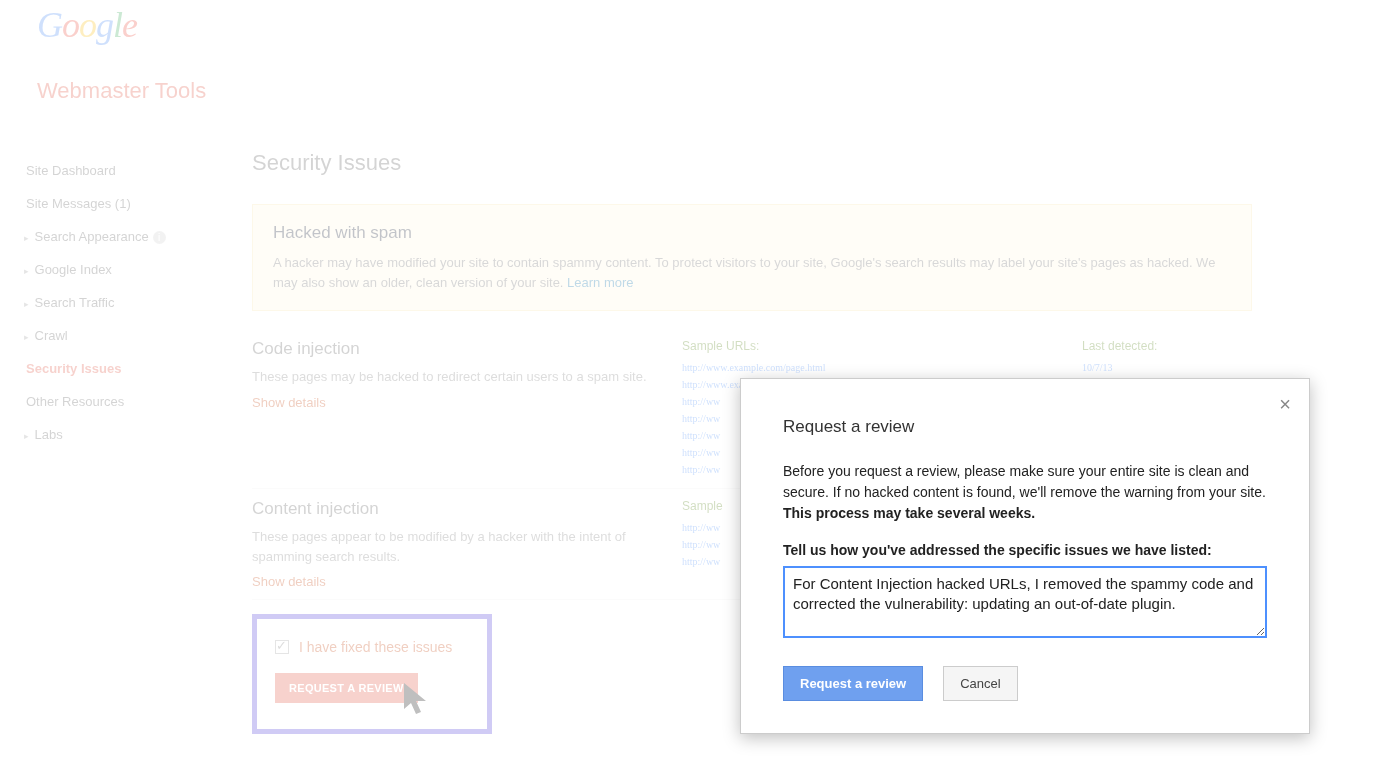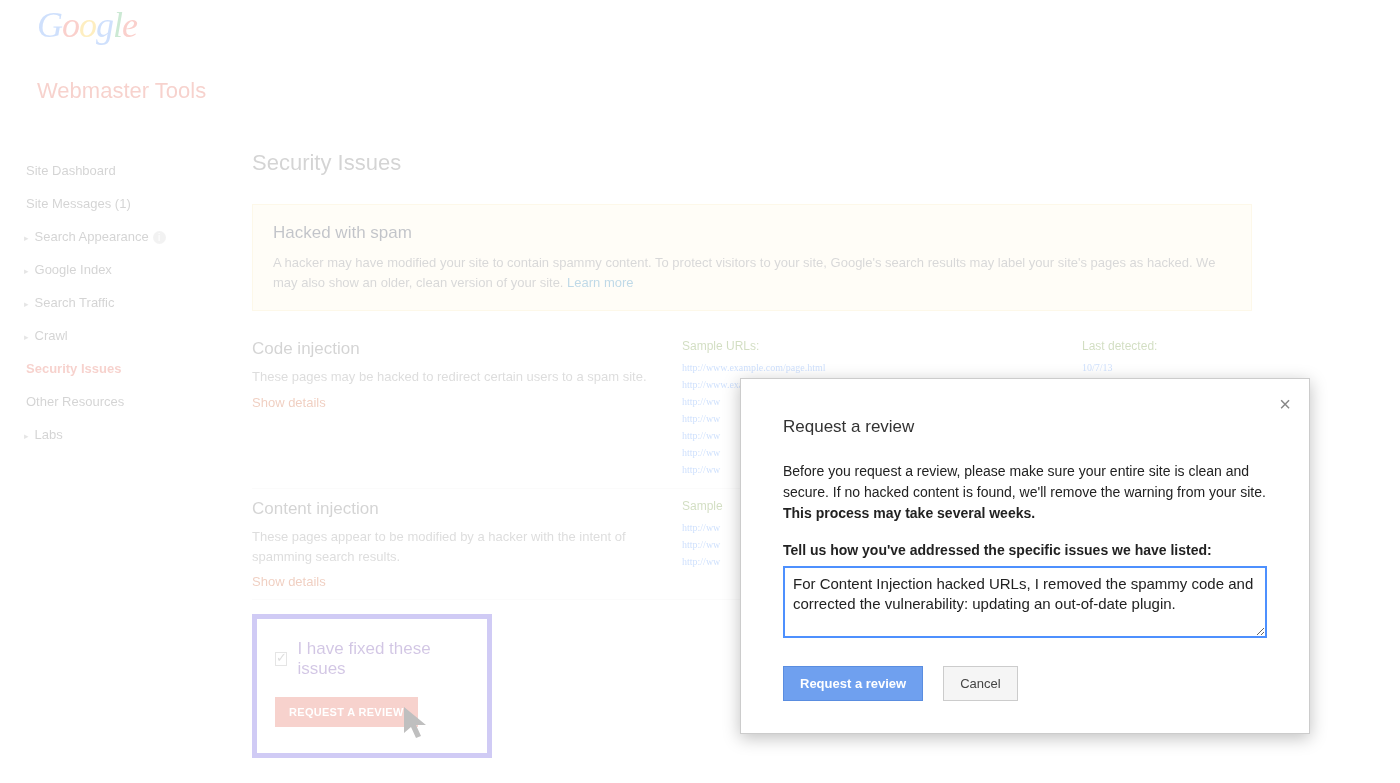--- a/index.html
+++ b/index.html
@@ -40,21 +40,21 @@
 .issue-mid { width: 400px; font-size: 14px; color: #777; }
 .issue-right { width: 150px; font-size: 14px; color: #777; }
 .col-header { font-size: 12px; color: #4d7c0f; padding-bottom: 6px; }
 .url-item { font-size: 10px; color: #3b82f6; padding: 3px 0; white-space: nowrap; overflow: hidden; font-family: Liberation Serif, serif; }
 
 
 .confirm-box { border: 5px solid #4632d8; padding: 20px 28px 26px 18px; margin-top: 14px; width: 240px; position: relative; }
 .confirm-row { display: flex; align-items: center; margin-bottom: 18px; }
 .checkbox { width: 14px; height: 14px; border: 1px solid #999; margin-right: 10px; position: relative; }
 .checkbox.checked::after { content: '✓'; position: absolute; top: -3px; left: 0; font-size: 13px; color: #777; }
-.confirm-label { font-size: 17px; color: #4c1d95; }
+.confirm-label { font-size: 14px; color: #c2410c; }
 .req-btn { background: #dd4b39; color: #fff; border: none; padding: 9px 14px; font-size: 11px; font-weight: bold; letter-spacing: 0.3px; cursor: pointer; }
 .cursor-arrow { position: absolute; bottom: 12px; left: 145px; }
 
 
 .modal { position: absolute; top: 378px; left: 740px; width: 570px; background: #fff; border: 1px solid #ccc; box-shadow: 0 4px 16px rgba(0,0,0,0.25); padding: 38px 42px 32px 42px; z-index: 10; }
 .modal-close { position: absolute; top: 14px; right: 18px; font-size: 20px; color: #888; cursor: pointer; }
 .modal-title { font-size: 17px; color: #333; margin-bottom: 24px; }
 .modal-text { font-size: 14px; color: #222; line-height: 1.5; margin-bottom: 18px; }
 .modal-text b { font-weight: bold; }
 .modal-label { font-size: 14px; font-weight: bold; color: #222; margin-bottom: 8px; }

